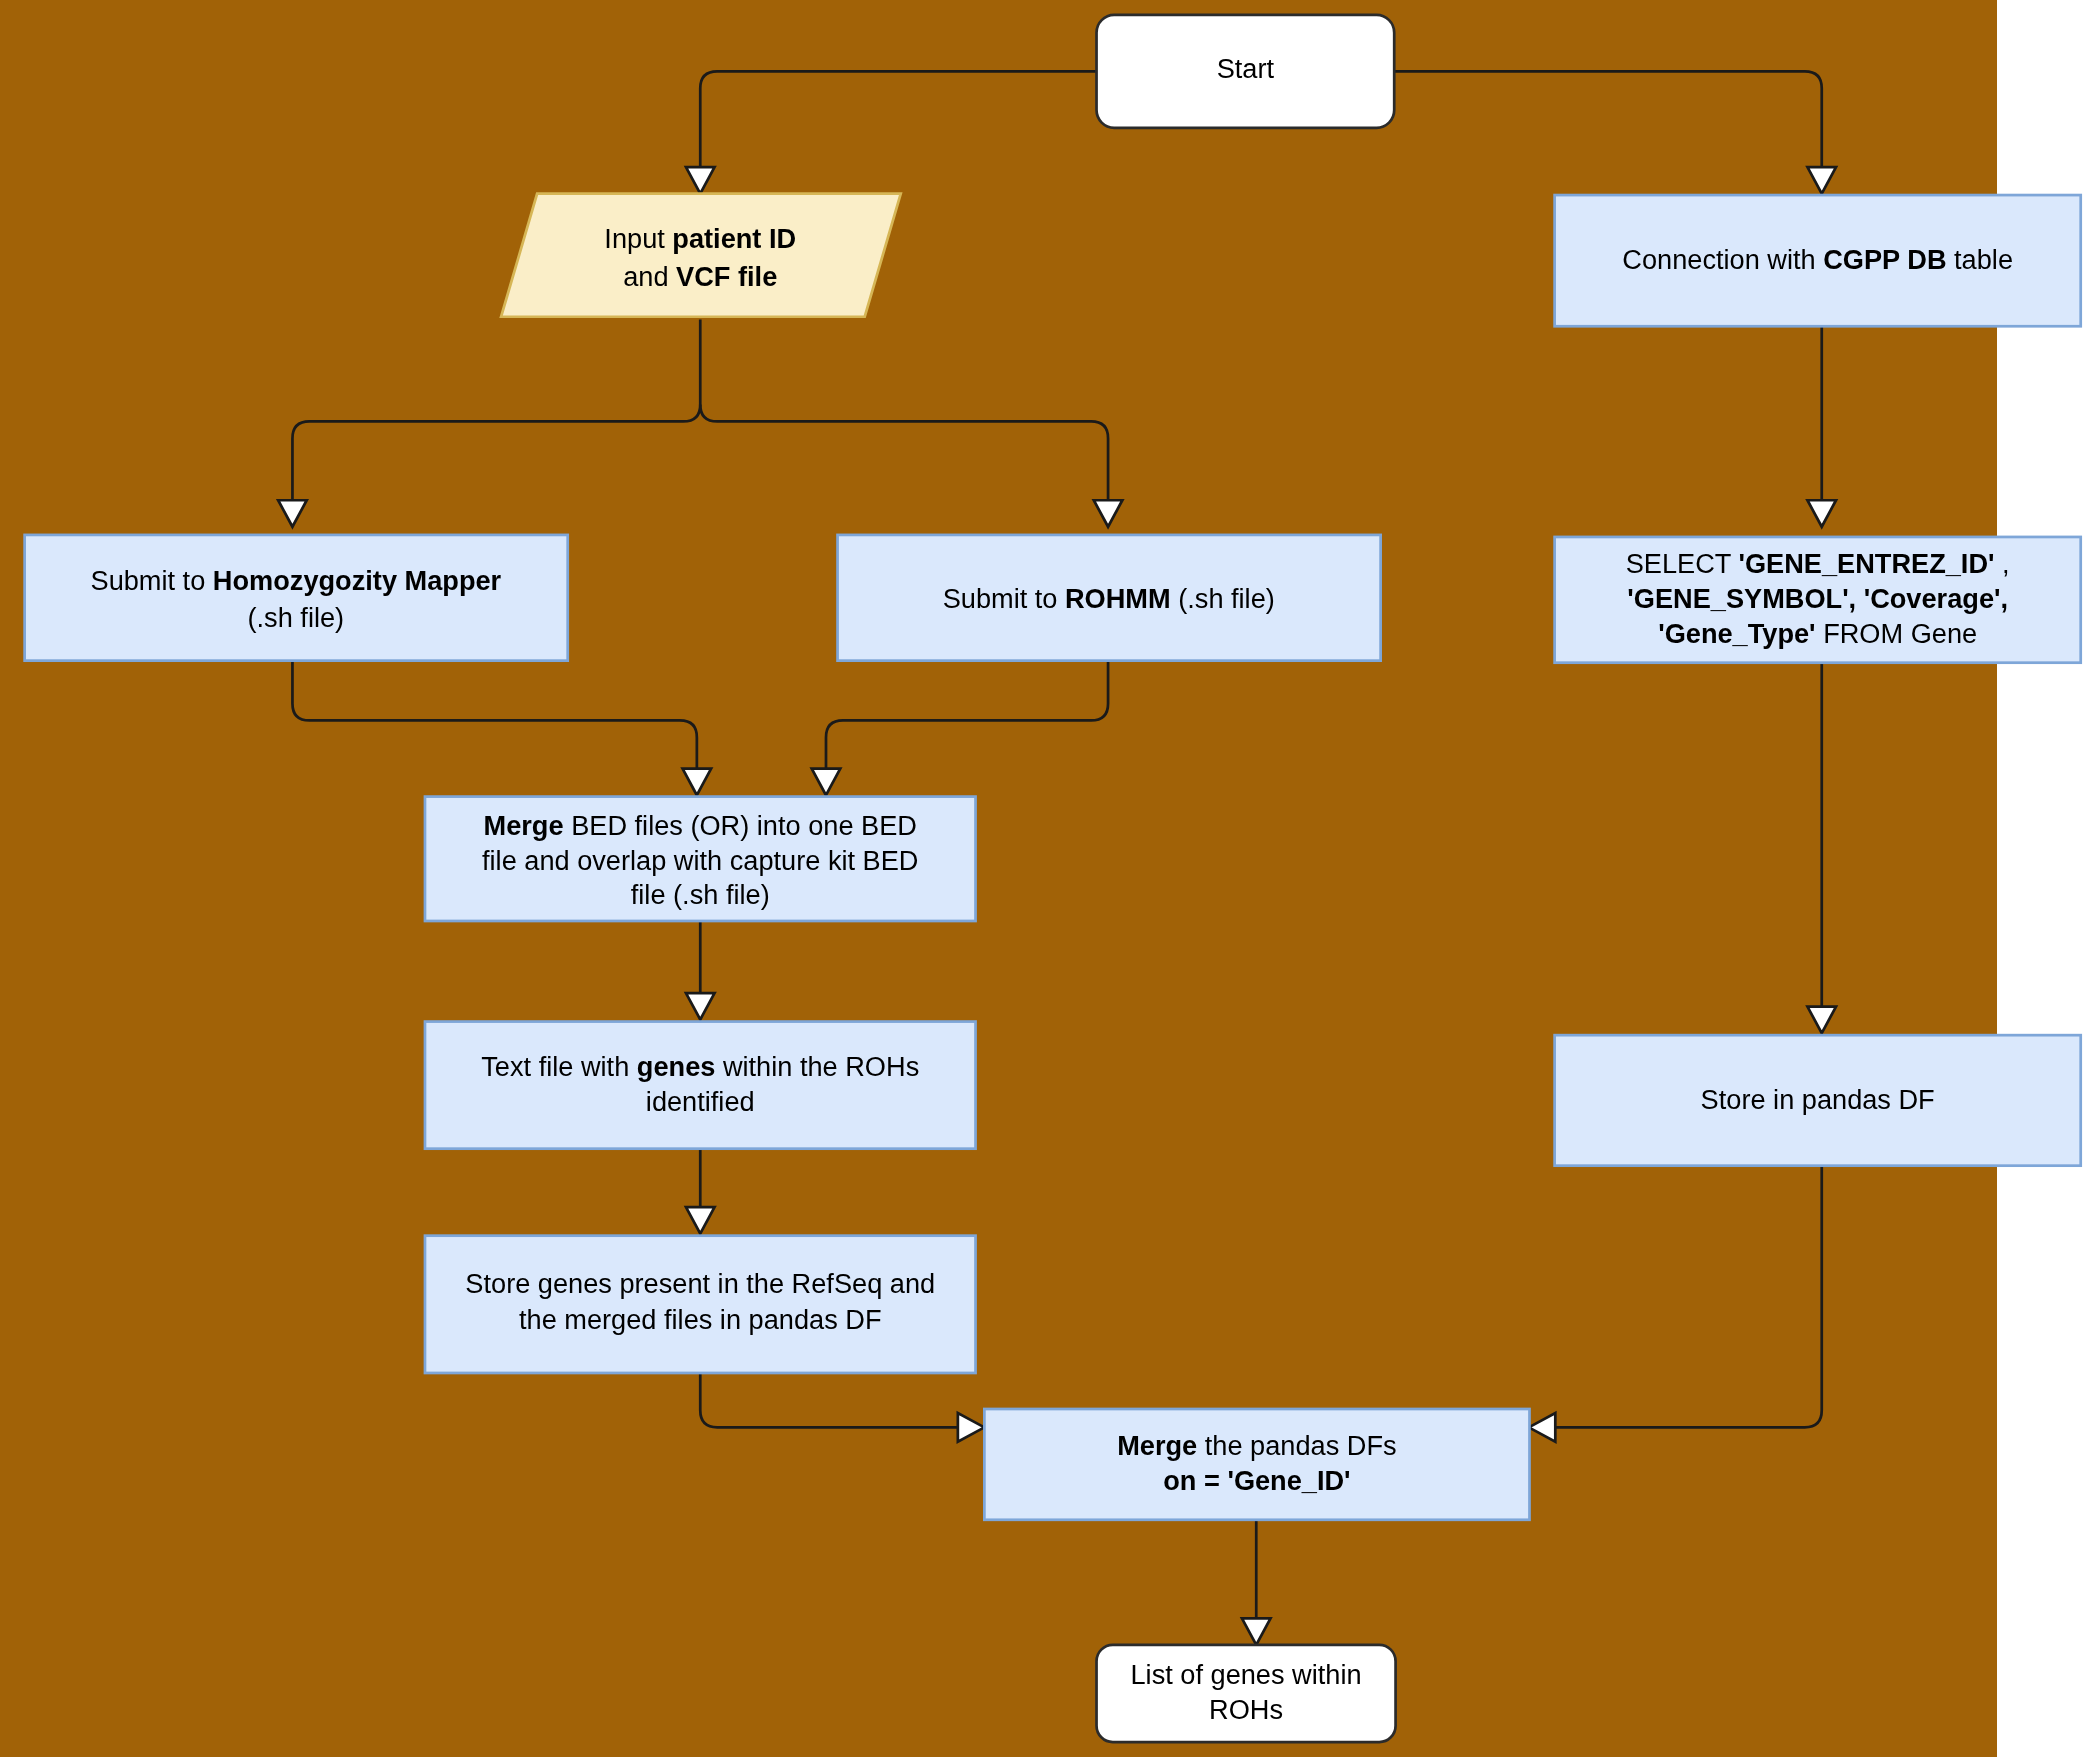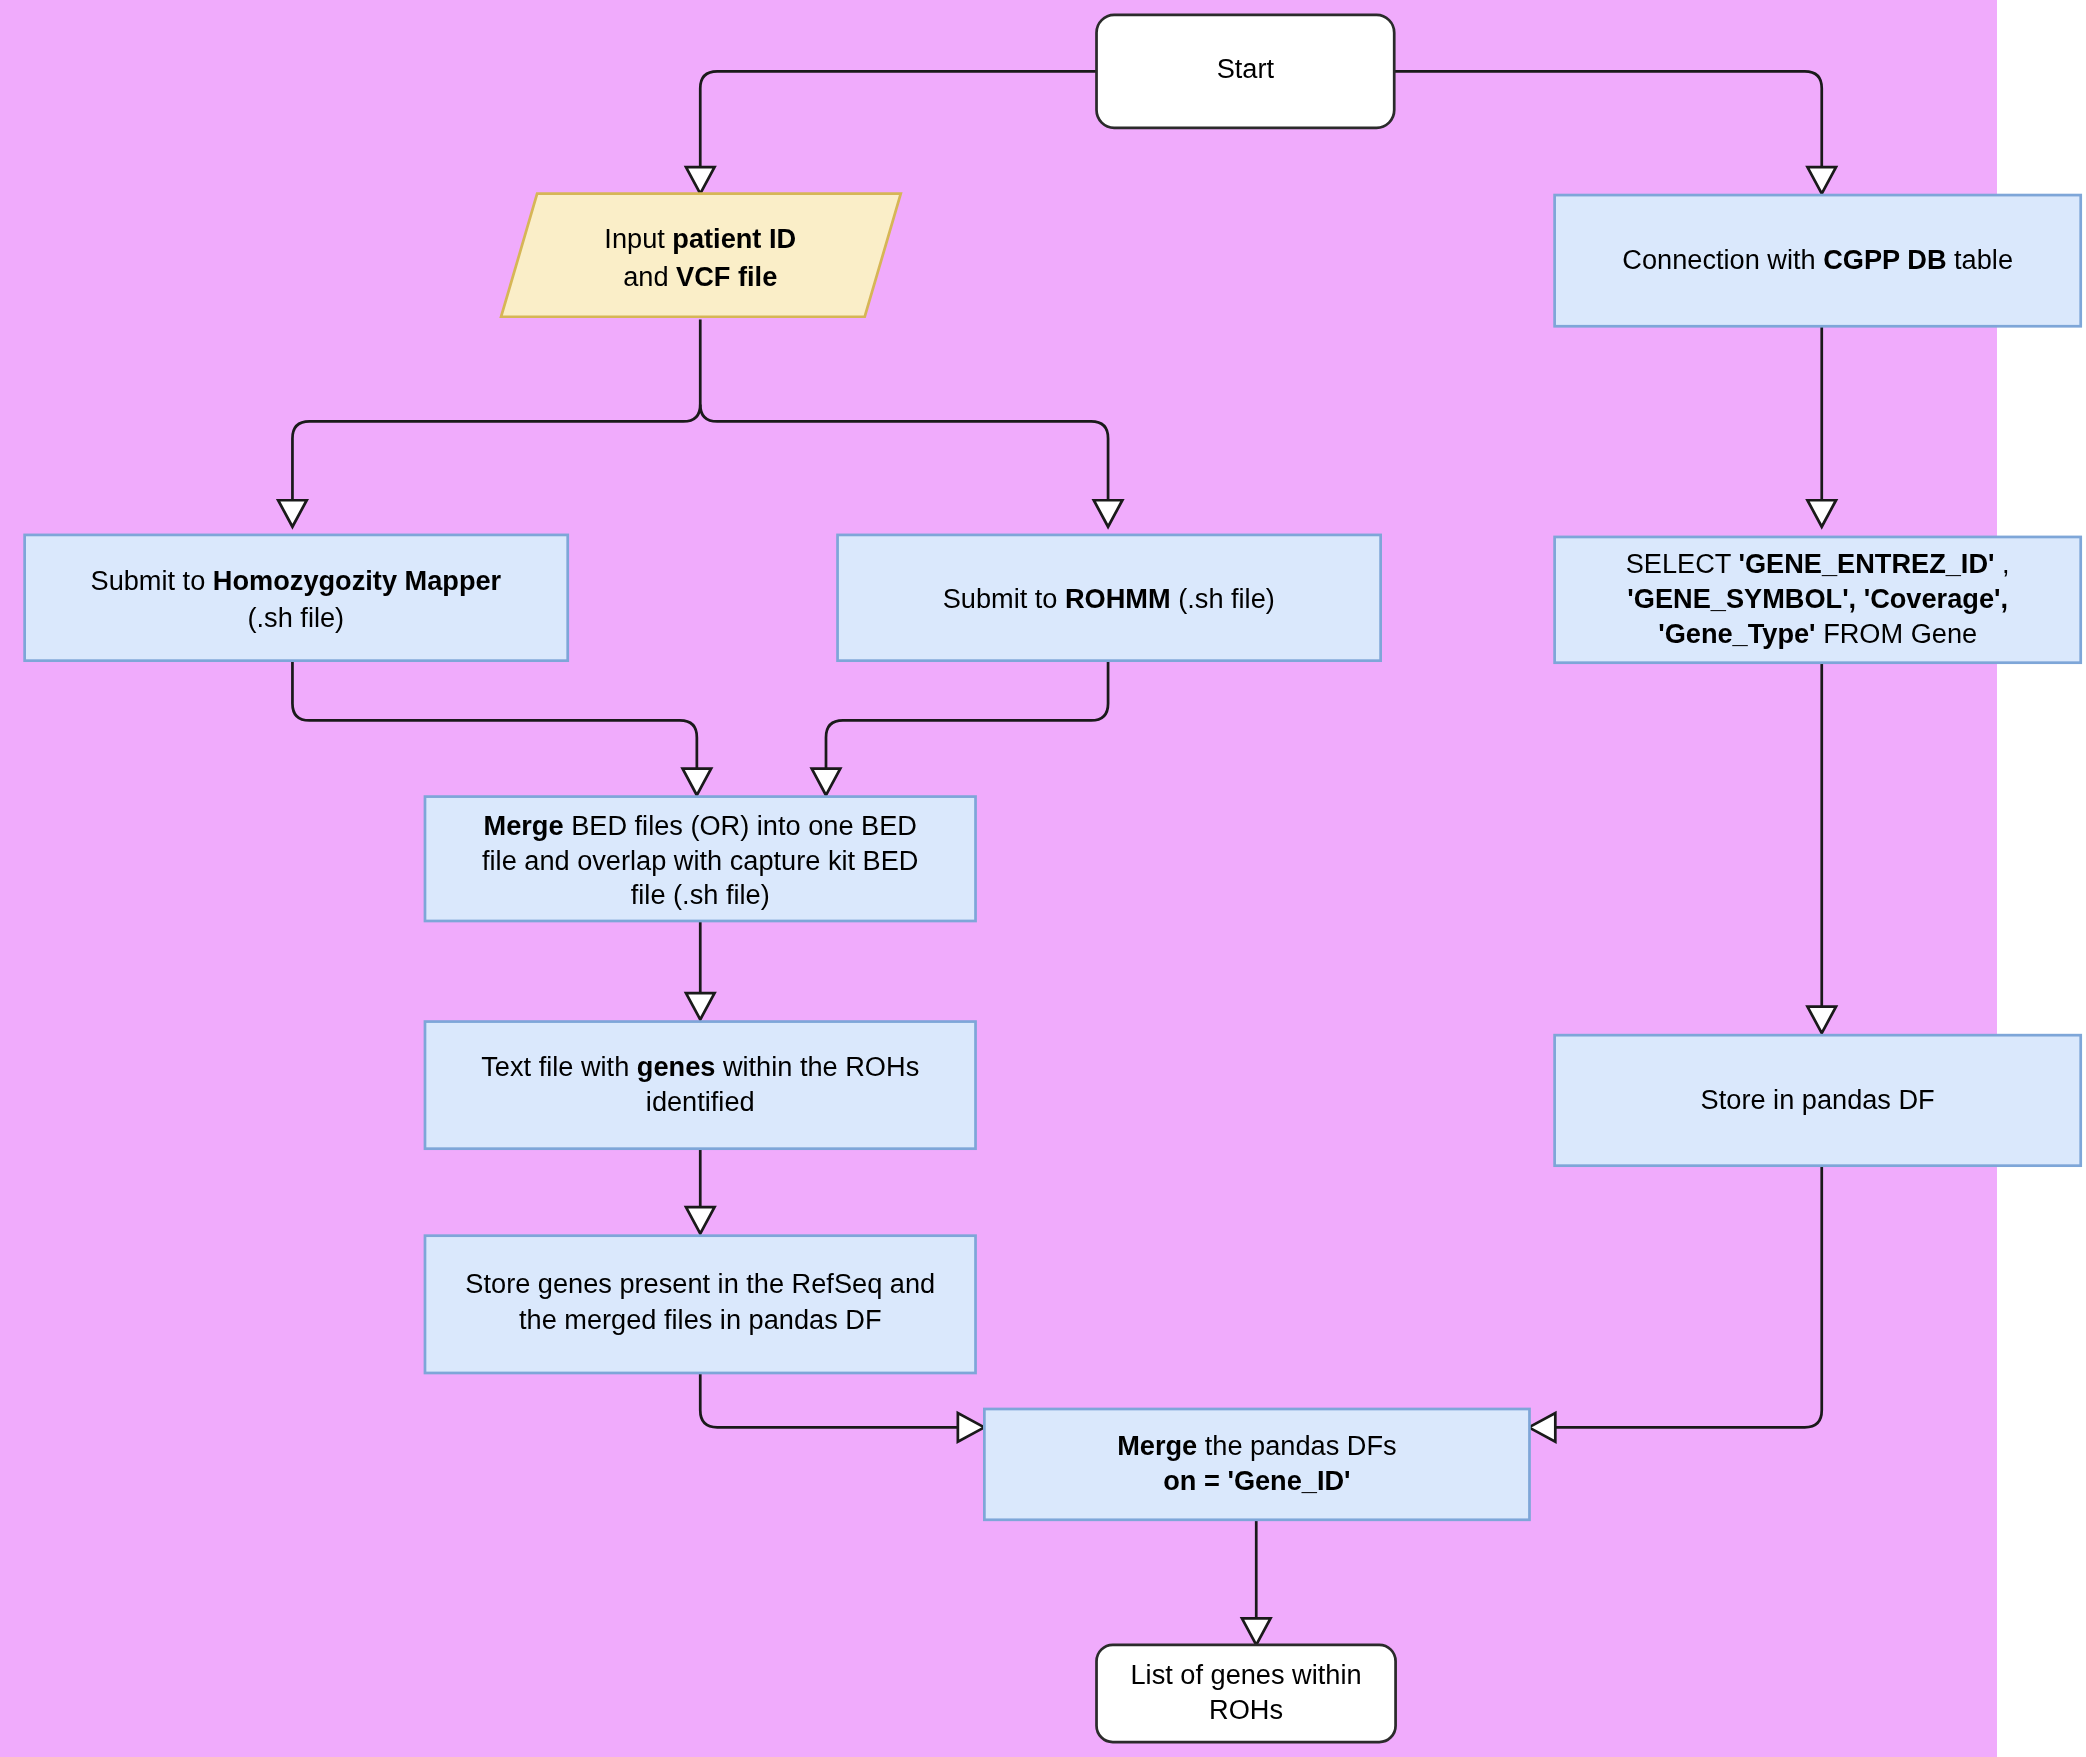--- a/index.html
+++ b/index.html
@@ -11,21 +11,21 @@
   body {
     width: 2087px;
     height: 1757px;
     font-family: "Liberation Sans", sans-serif;
     overflow: hidden;
   }
   #flow-root {
     position: relative;
     width: 1997px;
     height: 1757px;
-    background: #f0abfc;
+    background: #a16207;
   }
   svg#flow-svg {
     display: block;
     width: 2087px;
     height: 1757px;
   }
   .node-shape {
     stroke-width: 4;
   }
   .node-process {

